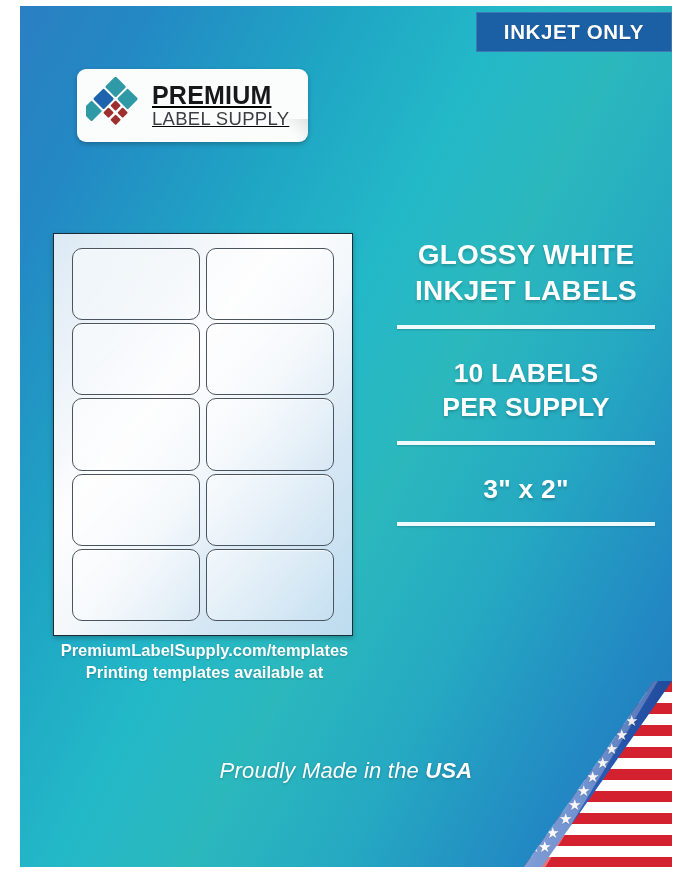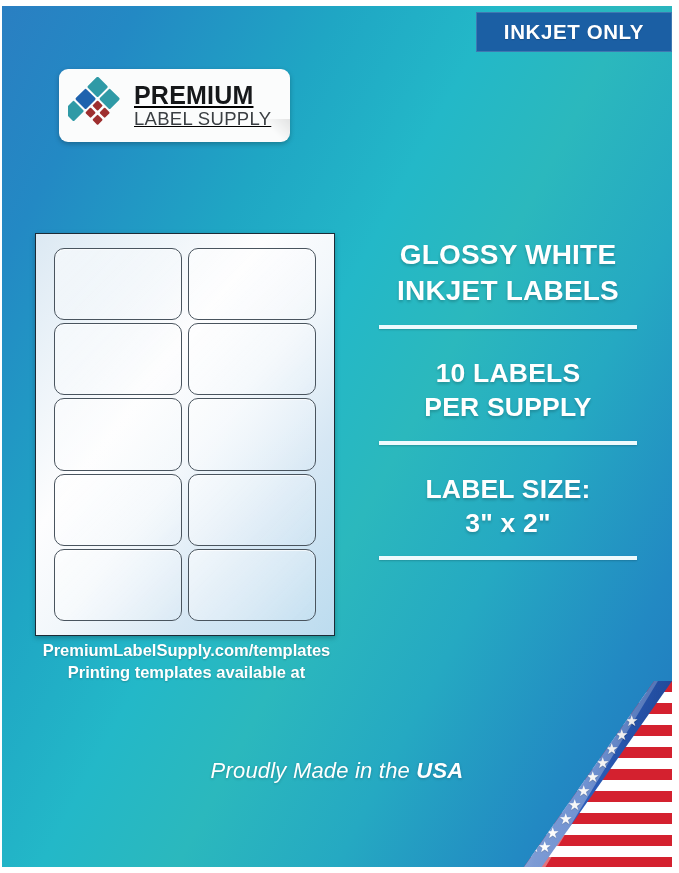--- a/index.html
+++ b/index.html
@@ -12,21 +12,21 @@
     height: 873px;
     overflow: hidden;
     font-family: "Liberation Sans", sans-serif;
   }
 
   #package {
     position: relative;
     width: 679px;
     height: 873px;
     box-sizing: border-box;
-    padding: 6px 7px 6px 2px;
+    padding: 6px 7px 6px 20px;
     background: #ffffff;
   }
 
   #artboard {
     position: relative;
     width: 100%;
     height: 100%;
     overflow: hidden;
     background:
       linear-gradient(118deg,
@@ -322,21 +322,20 @@
       <div class="spec-line"></div>
 
       <div class="spec-block">
         <div>10 LABELS</div>
         <div>PER SUPPLY</div>
       </div>
 
       <div class="spec-line"></div>
 
       <div class="spec-block">
-        <div>LABEL SIZE:</div>
         <div>3" x 2"</div>
       </div>
 
       <div class="spec-line"></div>
 
     </div>
 
     <div id="tagline">
       <span>Proudly Made in the </span><span class="usa">USA</span>
     </div>

